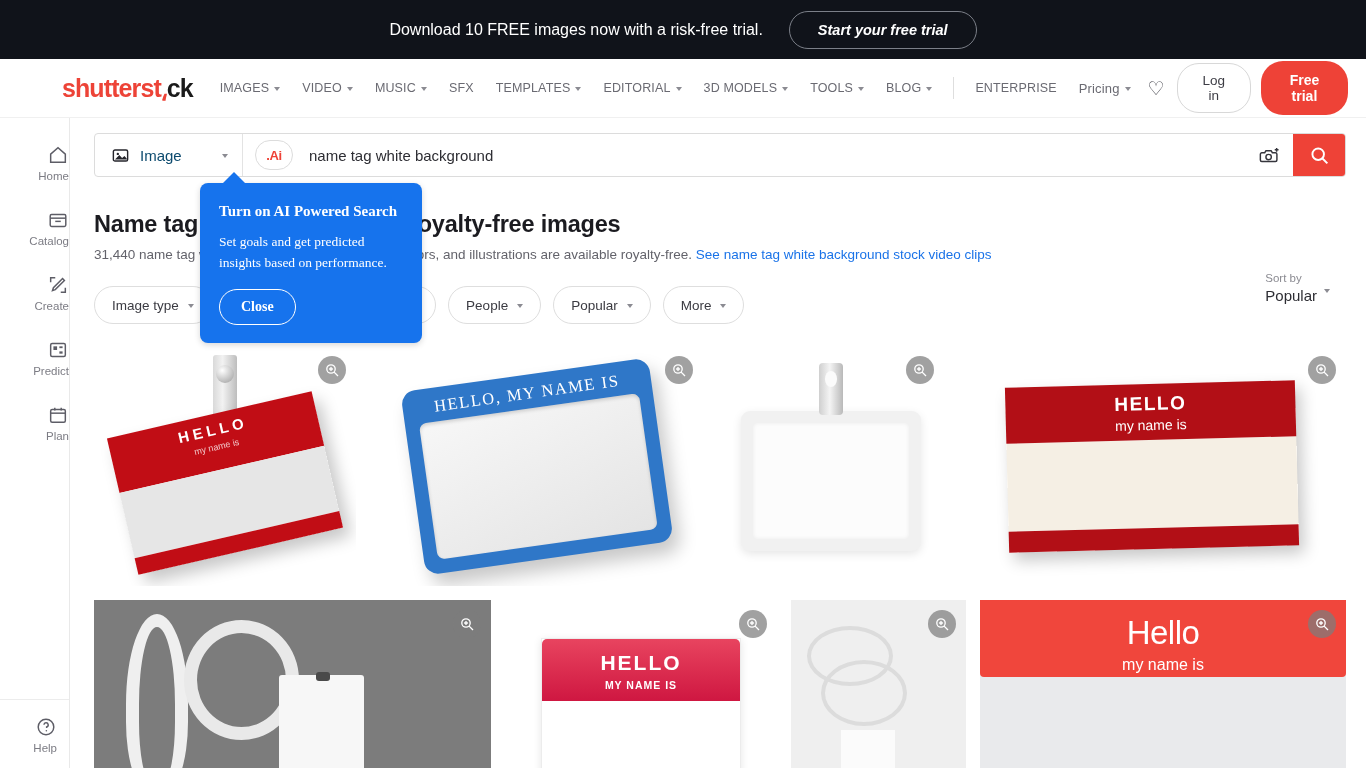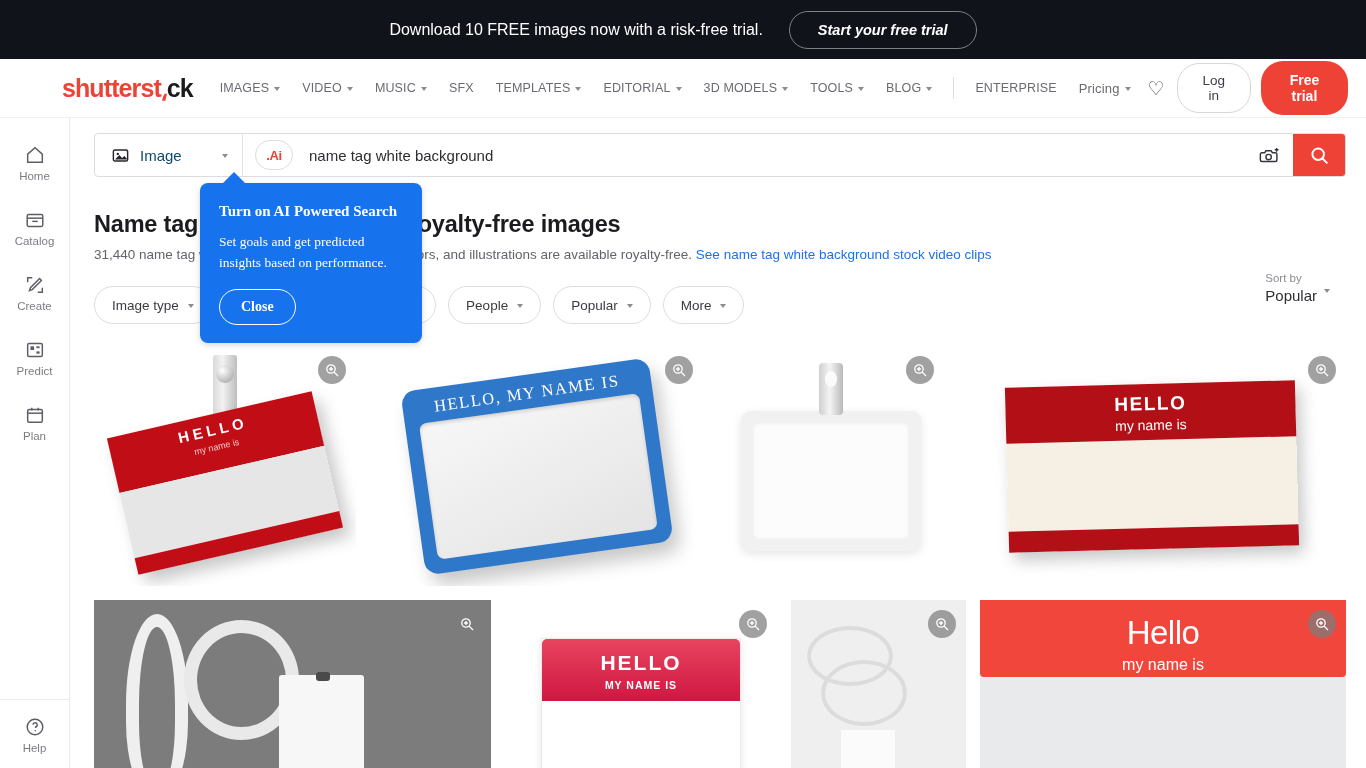--- a/index.html
+++ b/index.html
@@ -115,29 +115,29 @@
     width: 70px;
     border-right: 1px solid #e9e9e9;
     display: flex;
     flex-direction: column;
     align-items: center;
     padding-top: 26px;
     flex-shrink: 0;
     background: #fff;
   }
   .rail-item {
-    display: flex; flex-direction: column; align-items: center;
+    display: flex; flex-direction: column; align-items: flex-end;
     gap: 4px; margin-bottom: 27px; cursor: pointer; width: 100%;
   }
   .rail-label { font-size: 11.5px; color: #7c7c84; }
   .rail-spacer { flex: 1; }
   .rail-bottom {
     width: 100%; border-top: 1px solid #ececec;
     display: flex; flex-direction: column; align-items: center;
-    padding: 16px 4px 14px;
+    padding: 16px 12px 14px;
   }
   .ic { width: 22px; height: 22px; display:block; }
 
   
   .main { flex: 1; padding: 0 20px 0 24px; position: relative; }
 
   
   .searchbar {
     display: flex;
     align-items: stretch;

